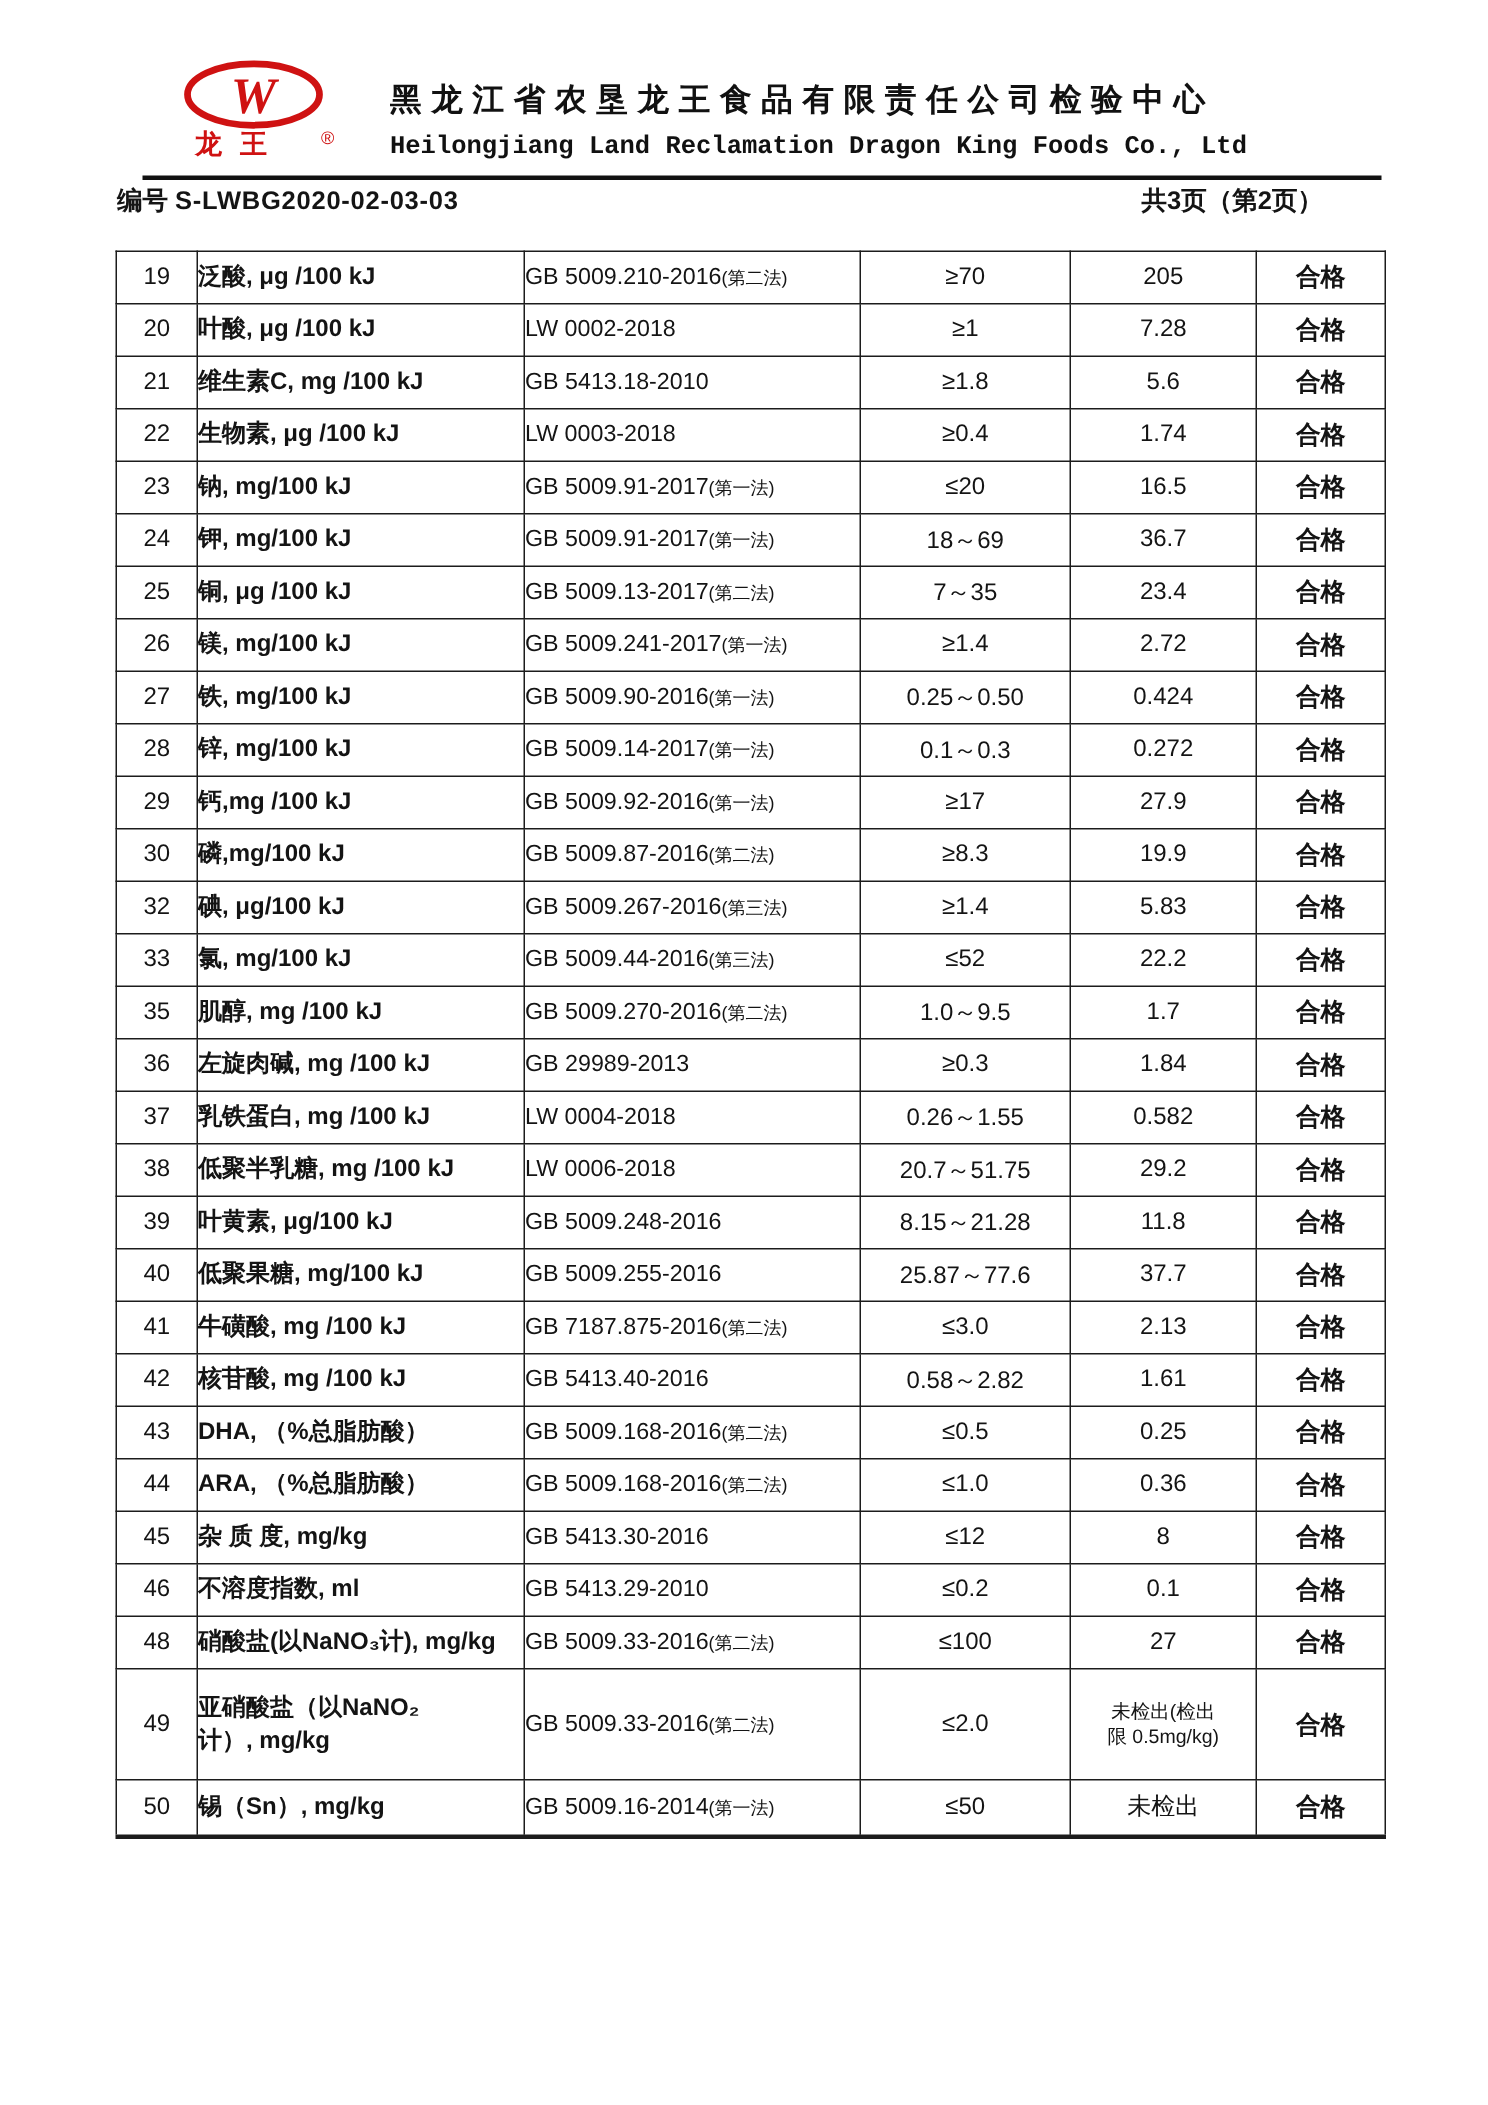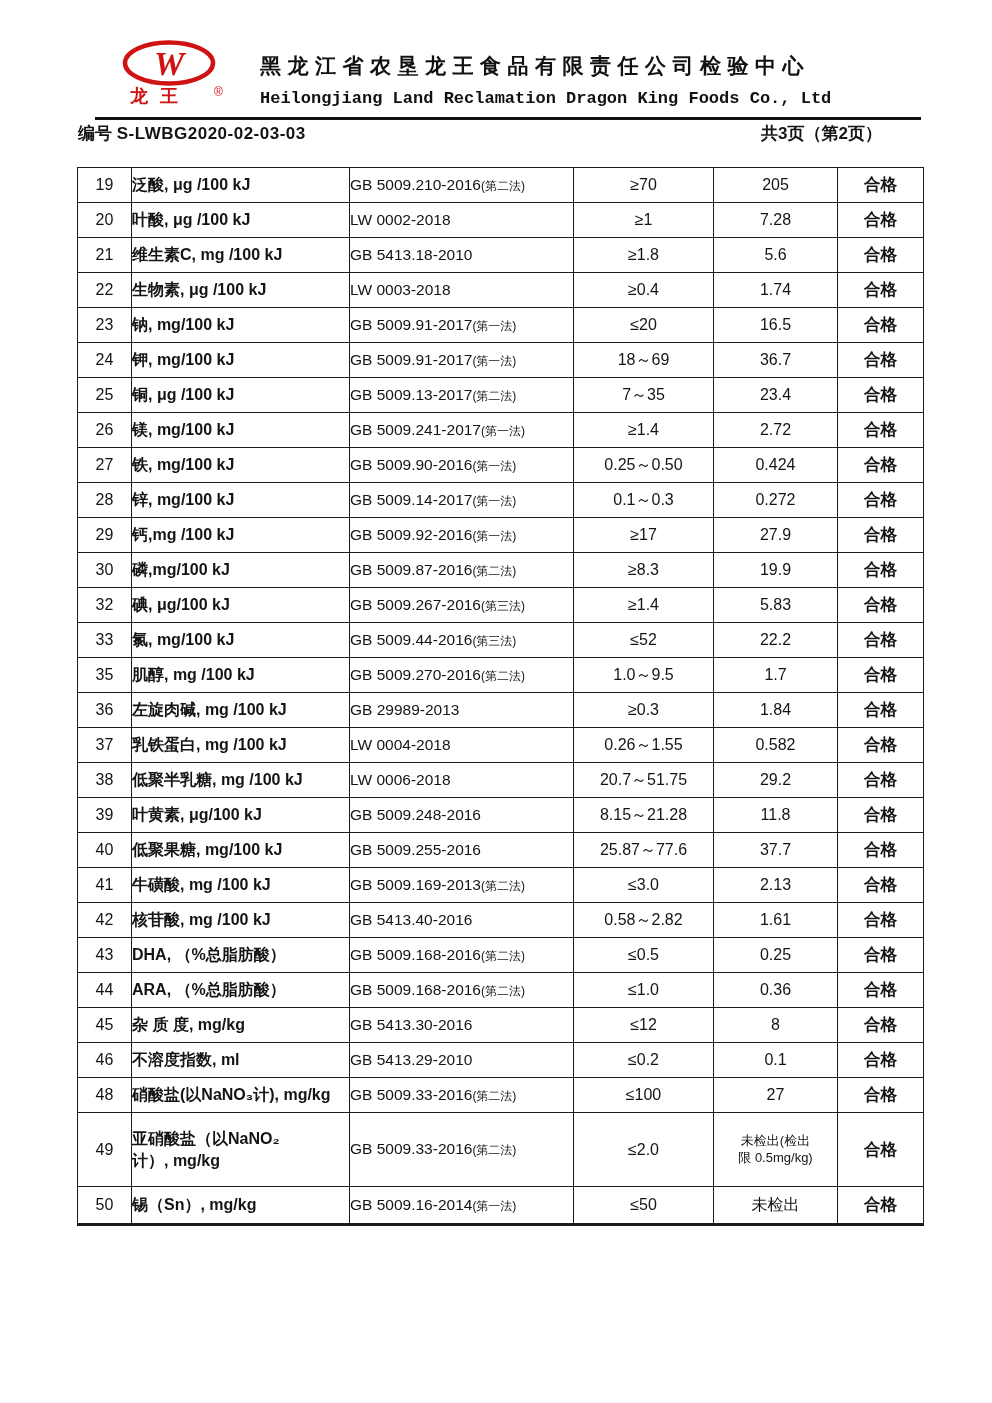--- a/index.html
+++ b/index.html
@@ -235,21 +235,21 @@
       <td class="no">40</td>
       <td class="item">低聚果糖, mg/100 kJ</td>
       <td class="method"><span>GB 5009.255-2016</span><span class="note"></span></td>
       <td class="req">25.87～77.6</td>
       <td class="result">37.7</td>
       <td class="concl">合格</td>
     </tr>
         <tr class="r" style="height: 35px;">
       <td class="no">41</td>
       <td class="item">牛磺酸, mg /100 kJ</td>
-      <td class="method"><span>GB 5009.169-2013</span><span class="note">(第二法)</span></td>
+      <td class="method"><span>GB 7187.875-2016</span><span class="note">(第二法)</span></td>
       <td class="req">≤3.0</td>
       <td class="result">2.13</td>
       <td class="concl">合格</td>
     </tr>
         <tr class="r" style="height: 35px;">
       <td class="no">42</td>
       <td class="item">核苷酸, mg /100 kJ</td>
       <td class="method"><span>GB 5413.40-2016</span><span class="note"></span></td>
       <td class="req">0.58～2.82</td>
       <td class="result">1.61</td>

